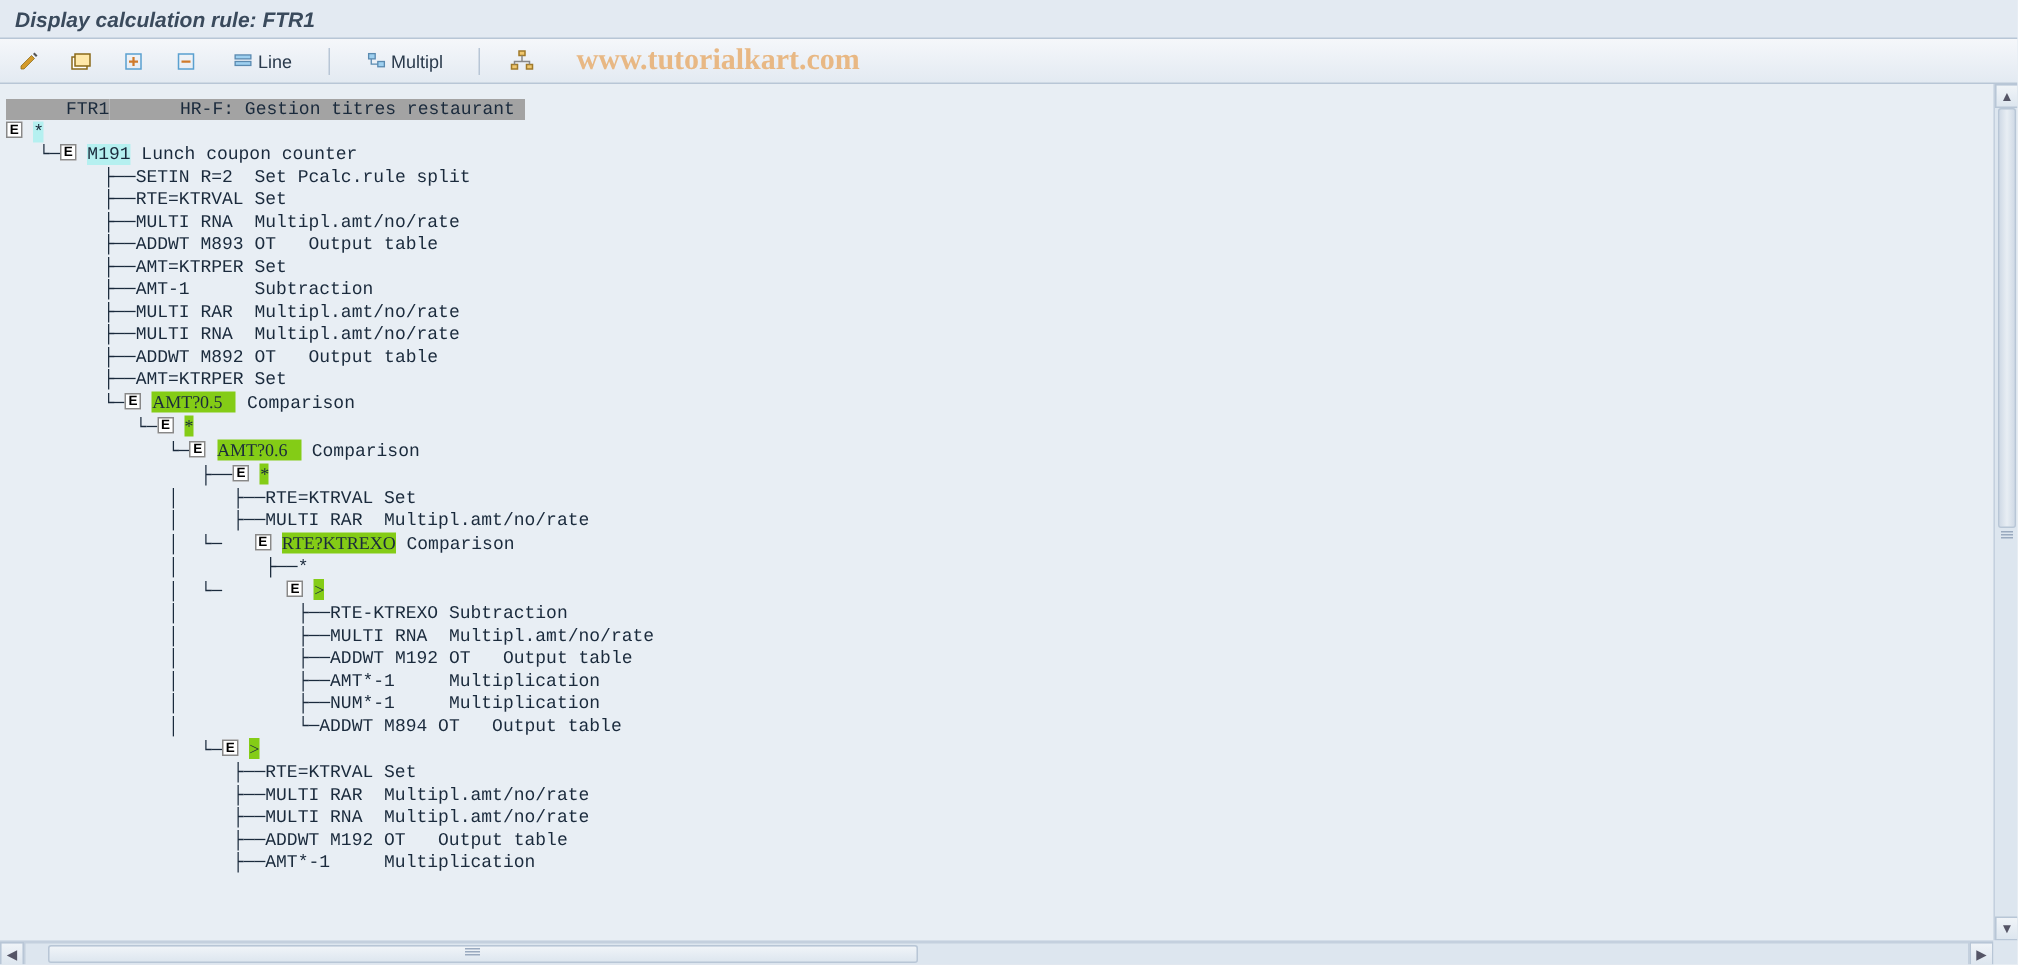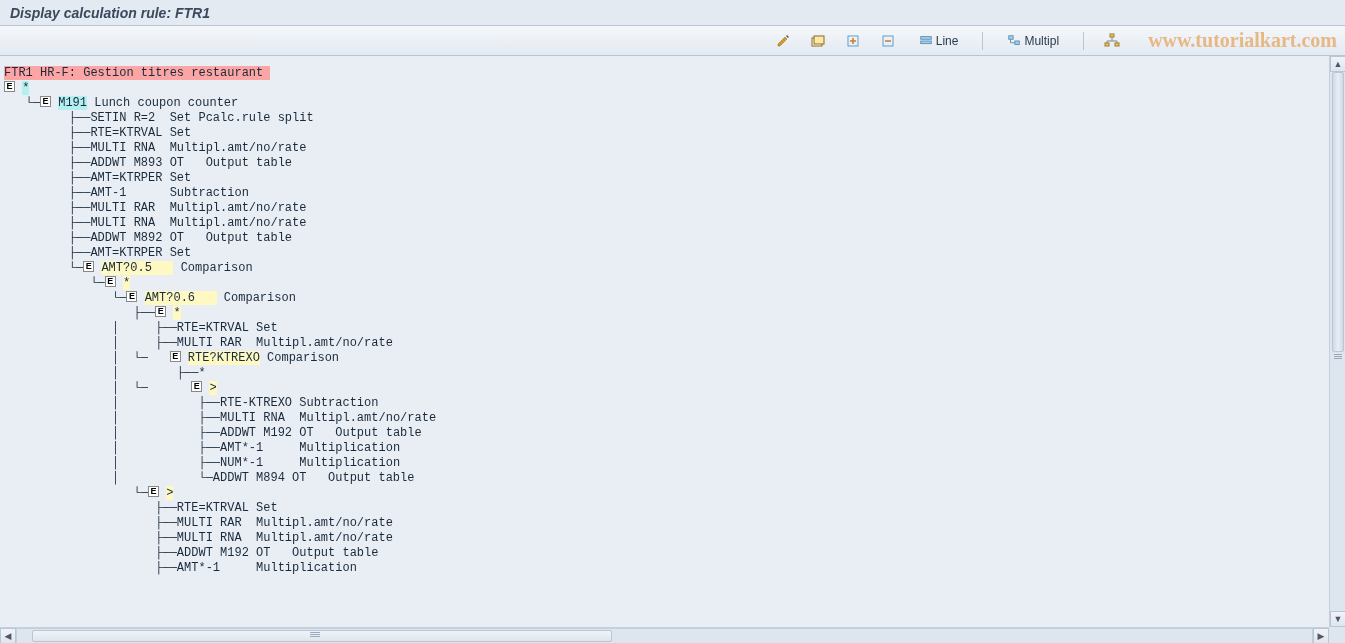--- a/index.html
+++ b/index.html
@@ -28,21 +28,20 @@
       text-align: center;
     }
     .toolbar {
       background: linear-gradient(#f5f7fa, #e3eaf2);
       border-bottom: 1px solid #b8c6d6;
       padding: 2px 8px;
       height: 30px;
       display: flex;
       align-items: center;
       gap: 13px;
-      justify-content: flex-end;
     }
     .tb-btn {
       display: inline-flex;
       align-items: center;
       justify-content: center;
       width: 22px;
       height: 22px;
       border: 1px solid transparent;
       border-radius: 2px;
       cursor: pointer;
@@ -188,23 +187,23 @@
     }
     .hscroll-grip div{height:1px;background:#9aaabf;}
     .corner {
       position: absolute;
       right: 0;
       bottom: 0;
       width: 16px;
       height: 16px;
       background: #dde6ef;
     }
-    .hl-yellow { background: #fca5a5; }
+    .hl-yellow { background: #a3a3a3; padding-left: 40px; }
     .hl-cyan   { background: #b5f0f0; }
-    .hl-green  { background: #fef9c3; }
+    .hl-green  { background: #84cc16; font-family: Liberation Serif, serif; }
     .tree-line { display: block; white-space: pre; }
     .e-box {
       display:inline-block;
       background:#fff;
       border:1px solid #888;
       color:#000;
       width:11px;
       height:11px;
       line-height:9px;
       text-align:center;

